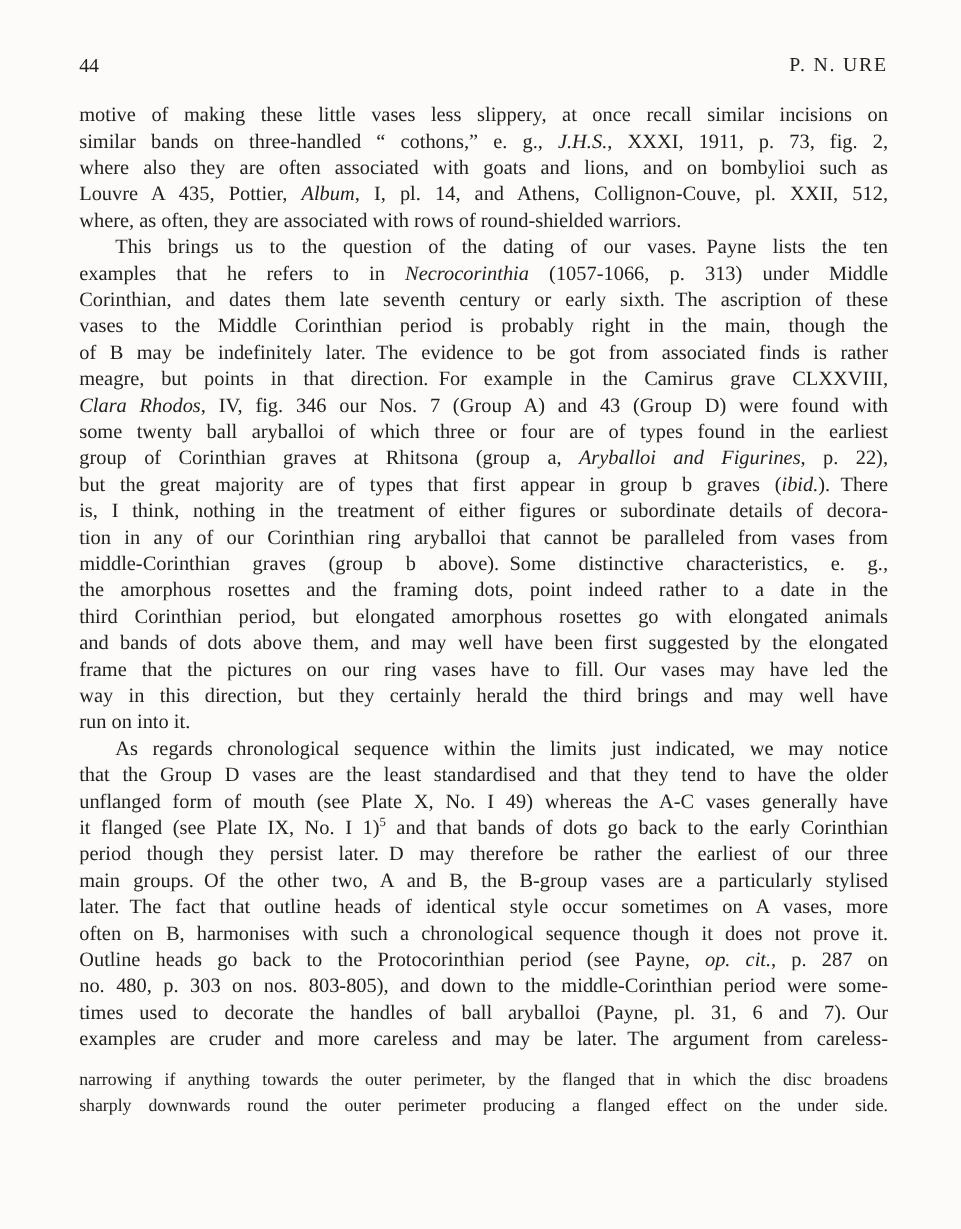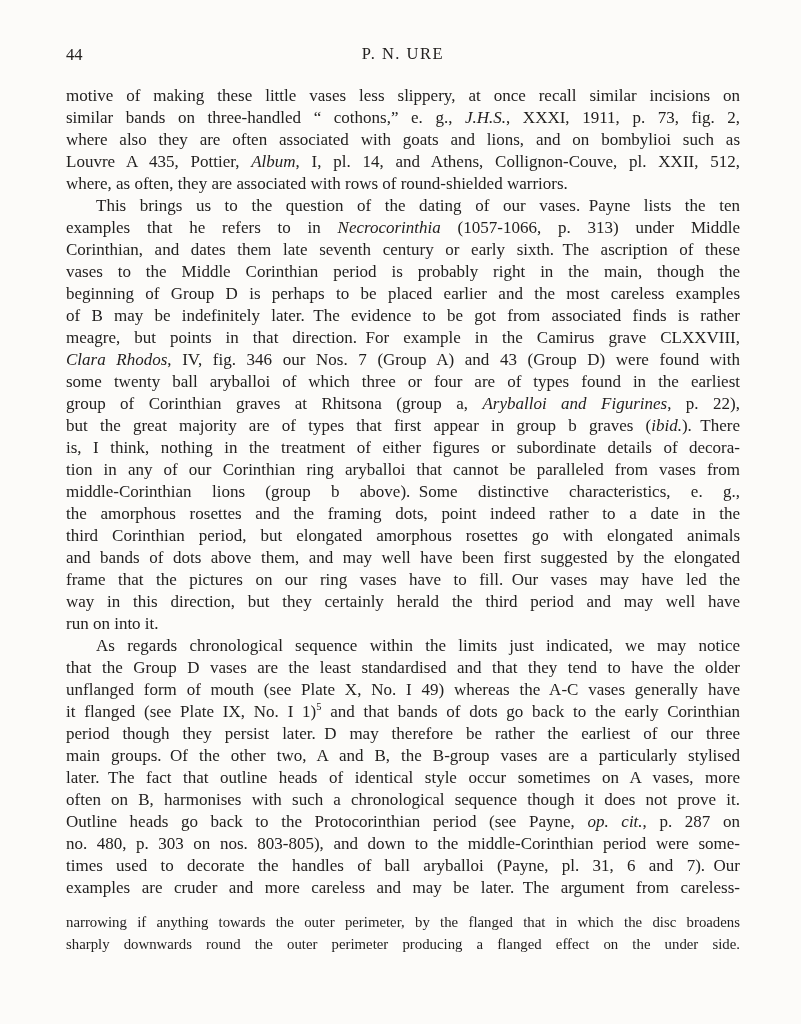--- a/index.html
+++ b/index.html
@@ -22,21 +22,21 @@
   }
   .header-row {
     position: relative;
     height: 20px;
     font-size: 16.5px;
   }
   .page-number {
     position: absolute; left: 0; top: 1px; text-align: right;
   }
   .running-header {
-    text-align: center;
+    text-align: right;
     letter-spacing: 1.5px;
   }
   .body-text {
     margin-top: 21px;
     font-size: 17px;
   }
   .line {
     line-height: 22px;
     text-align: justify;
     text-align-last: justify;
@@ -67,35 +67,34 @@
           <div class="line"><span>similar bands on three-handled “ cothons,” e. g., </span><span class="it">J.H.S.</span><span>, XXXI, 1911, p. 73, fig. 2,</span></div>
           <div class="line"><span>where also they are often associated with goats and lions, and on bombylioi such as</span></div>
           <div class="line"><span>Louvre A 435, Pottier, </span><span class="it">Album</span><span>, I, pl. 14, and Athens, Collignon-Couve, pl. XXII, 512,</span></div>
           <div class="line endline"><span>where, as often, they are associated with rows of round-shielded warriors.</span></div>
         </div>
         <div class="paragraph">
           <div class="line indent"><span>This brings us to the question of the dating of our vases. Payne lists the ten</span></div>
           <div class="line"><span>examples that he refers to in </span><span class="it">Necrocorinthia</span><span> (1057-1066, p. 313) under Middle</span></div>
           <div class="line"><span>Corinthian, and dates them late seventh century or early sixth. The ascription of these</span></div>
           <div class="line"><span>vases to the Middle Corinthian period is probably right in the main, though the</span></div>
-          <div class="line"><span>beginning of Group D is perhaps to be placed earlier and the most careless examples</span></div>
           <div class="line"><span>of B may be indefinitely later. The evidence to be got from associated finds is rather</span></div>
           <div class="line"><span>meagre, but points in that direction. For example in the Camirus grave CLXXVIII,</span></div>
           <div class="line"><span class="it">Clara Rhodos</span><span>, IV, fig. 346 our Nos. 7 (Group A) and 43 (Group D) were found with</span></div>
           <div class="line"><span>some twenty ball aryballoi of which three or four are of types found in the earliest</span></div>
           <div class="line"><span>group of Corinthian graves at Rhitsona (group a, </span><span class="it">Aryballoi and Figurines</span><span>, p. 22),</span></div>
           <div class="line"><span>but the great majority are of types that first appear in group b graves (</span><span class="it">ibid.</span><span>). There</span></div>
           <div class="line"><span>is, I think, nothing in the treatment of either figures or subordinate details of decora-</span></div>
           <div class="line"><span>tion in any of our Corinthian ring aryballoi that cannot be paralleled from vases from</span></div>
-          <div class="line"><span>middle-Corinthian lions (group b above). Some distinctive characteristics, e. g.,</span></div>
+          <div class="line"><span>middle-Corinthian graves (group b above). Some distinctive characteristics, e. g.,</span></div>
           <div class="line"><span>the amorphous rosettes and the framing dots, point indeed rather to a date in the</span></div>
           <div class="line"><span>third Corinthian period, but elongated amorphous rosettes go with elongated animals</span></div>
           <div class="line"><span>and bands of dots above them, and may well have been first suggested by the elongated</span></div>
           <div class="line"><span>frame that the pictures on our ring vases have to fill. Our vases may have led the</span></div>
-          <div class="line"><span>way in this direction, but they certainly herald the third period and may well have</span></div>
+          <div class="line"><span>way in this direction, but they certainly herald the third brings and may well have</span></div>
           <div class="line endline"><span>run on into it.</span></div>
         </div>
         <div class="paragraph">
           <div class="line indent"><span>As regards chronological sequence within the limits just indicated, we may notice</span></div>
           <div class="line"><span>that the Group D vases are the least standardised and that they tend to have the older</span></div>
           <div class="line"><span>unflanged form of mouth (see Plate X, No. I 49) whereas the A-C vases generally have</span></div>
           <div class="line"><span>it flanged (see Plate IX, No. I 1)</span><span class="sup">5</span><span> and that bands of dots go back to the early Corinthian</span></div>
           <div class="line"><span>period though they persist later. D may therefore be rather the earliest of our three</span></div>
           <div class="line"><span>main groups. Of the other two, A and B, the B-group vases are a particularly stylised</span></div>
           <div class="line"><span>later. The fact that outline heads of identical style occur sometimes on A vases, more</span></div>

